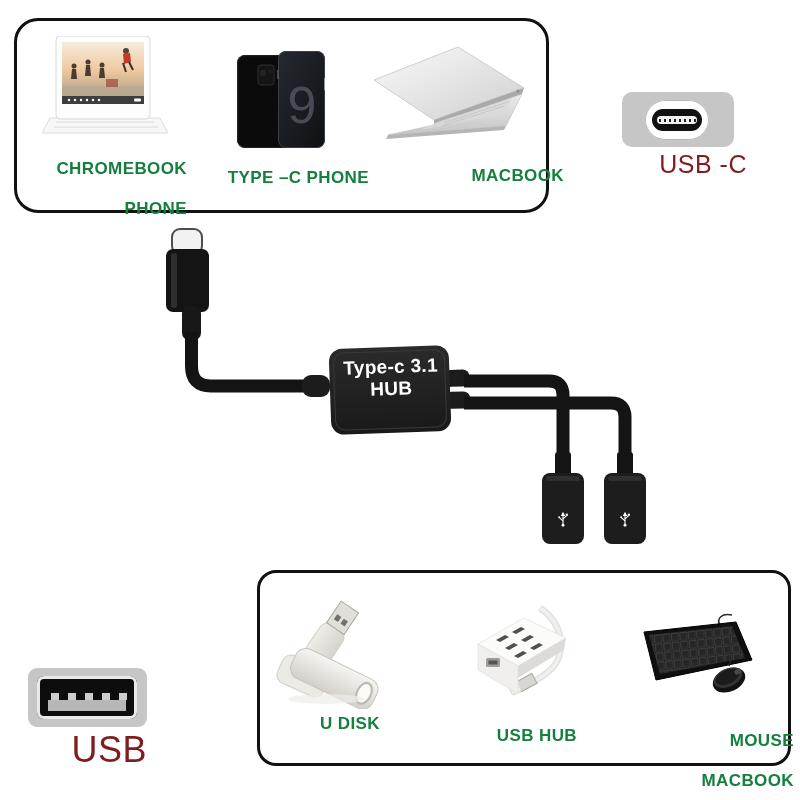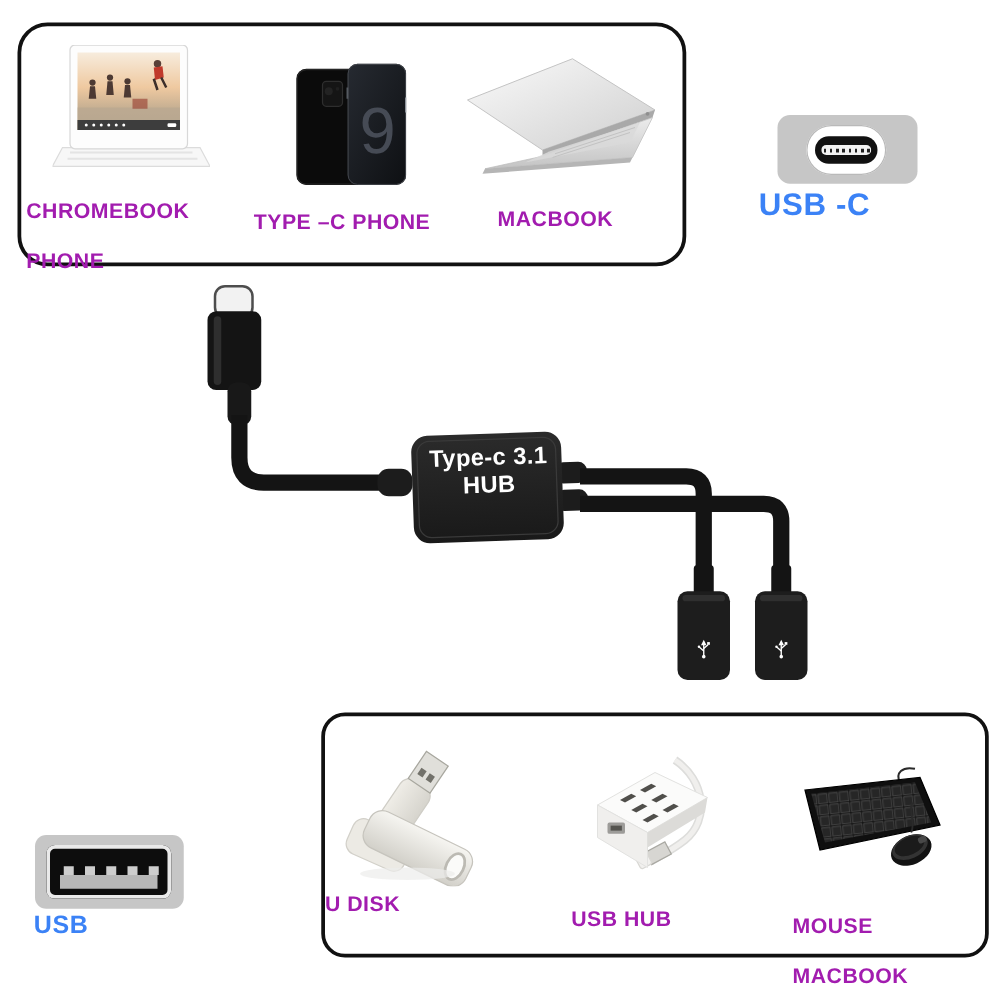--- a/index.html
+++ b/index.html
@@ -1,22 +1,22 @@
 <!DOCTYPE html>
 <html><head>
 <meta charset="utf-8">
 <style>
   html,body{margin:0;padding:0;background:#fff;}
   body{font-family:"Liberation Sans", sans-serif;}
   #canvas{position:relative;width:800px;height:800px;background:#ffffff;overflow:hidden;}
   .abs{position:absolute;}
   .devbox{position:absolute;border:3px solid #111;border-radius:24px;background:#fff;}
-  .label{position:absolute;font-weight:700;font-size:17px;line-height:20px;color:#a21caf;
-         letter-spacing:.4px;text-align:left;white-space:pre-line;}
-  .portlabel{position:absolute;font-weight:700;color:#3b82f6;text-align:left;letter-spacing:.5px;}
+  .label{position:absolute;font-weight:700;font-size:17px;line-height:20px;color:#15803d;
+         letter-spacing:.4px;text-align:right;white-space:pre-line;}
+  .portlabel{position:absolute;font-weight:400;color:#7f1d1d;text-align:right;letter-spacing:.5px;}
   .hub-label{position:absolute;left:332px;top:356px;width:118px;text-align:center;color:#fff;
              font-weight:700;font-size:19px;line-height:22px;transform:rotate(-2deg);letter-spacing:.3px;}
   
   .usbc-plate{position:absolute;left:622px;top:92px;width:112px;height:55px;background:#c6c6c6;border-radius:10px;}
   .usbc-oval{position:absolute;left:23px;top:8px;width:64px;height:40px;background:#ffffff;border-radius:22px;
              box-shadow:0 0 0 1px #b9b9b9 inset;}
   .usbc-pill{position:absolute;left:7px;top:9px;width:50px;height:22px;background:#111;border-radius:11px;}
   .usbc-slot{position:absolute;left:5px;top:7px;width:40px;height:8px;background:#f2f2f2;border-radius:4px;
              background-image:repeating-linear-gradient(90deg,#222 0 2px,transparent 2px 5px);background-position:2px 3px;
              background-size:100% 3px;background-repeat:no-repeat;}
@@ -192,21 +192,21 @@
   <div class="usba-plate">
     <div class="usba-port">
       <div class="usba-tongue"></div>
       <span class="usba-pin" style="left:14px;"></span>
       <span class="usba-pin" style="left:31px;"></span>
       <span class="usba-pin" style="left:48px;"></span>
       <span class="usba-pin" style="left:65px;"></span>
       <span class="usba-pin" style="left:82px;"></span>
     </div>
   </div>
-  <div class="portlabel" style="left:27px;top:729px;width:120px;font-size:20px;">USB</div>
+  <div class="portlabel" style="left:27px;top:729px;width:120px;font-size:36px;">USB</div>
 
   <div class="devbox" style="left:257px;top:570px;width:528px;height:190px;border-radius:19px;">
 
     <svg class="abs" style="left:16px;top:22px;" width="118" height="114" viewBox="0 0 118 114">
       <defs>
         <linearGradient id="udG" x1="0" y1="0" x2="0" y2="1">
           <stop offset="0" stop-color="#f6f5f1"></stop>
             <stop offset="1" stop-color="#d2d0c9"></stop>
         </linearGradient>
         <linearGradient id="capG" x1="0" y1="0" x2="0" y2="1">

